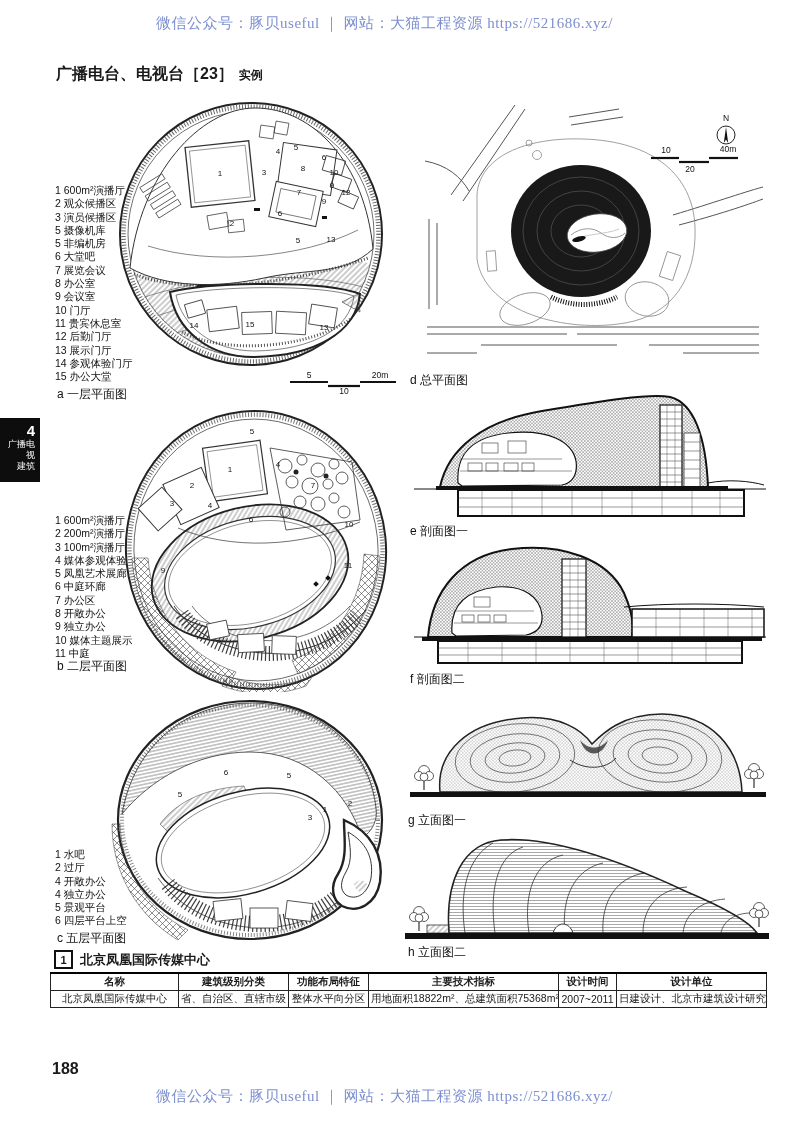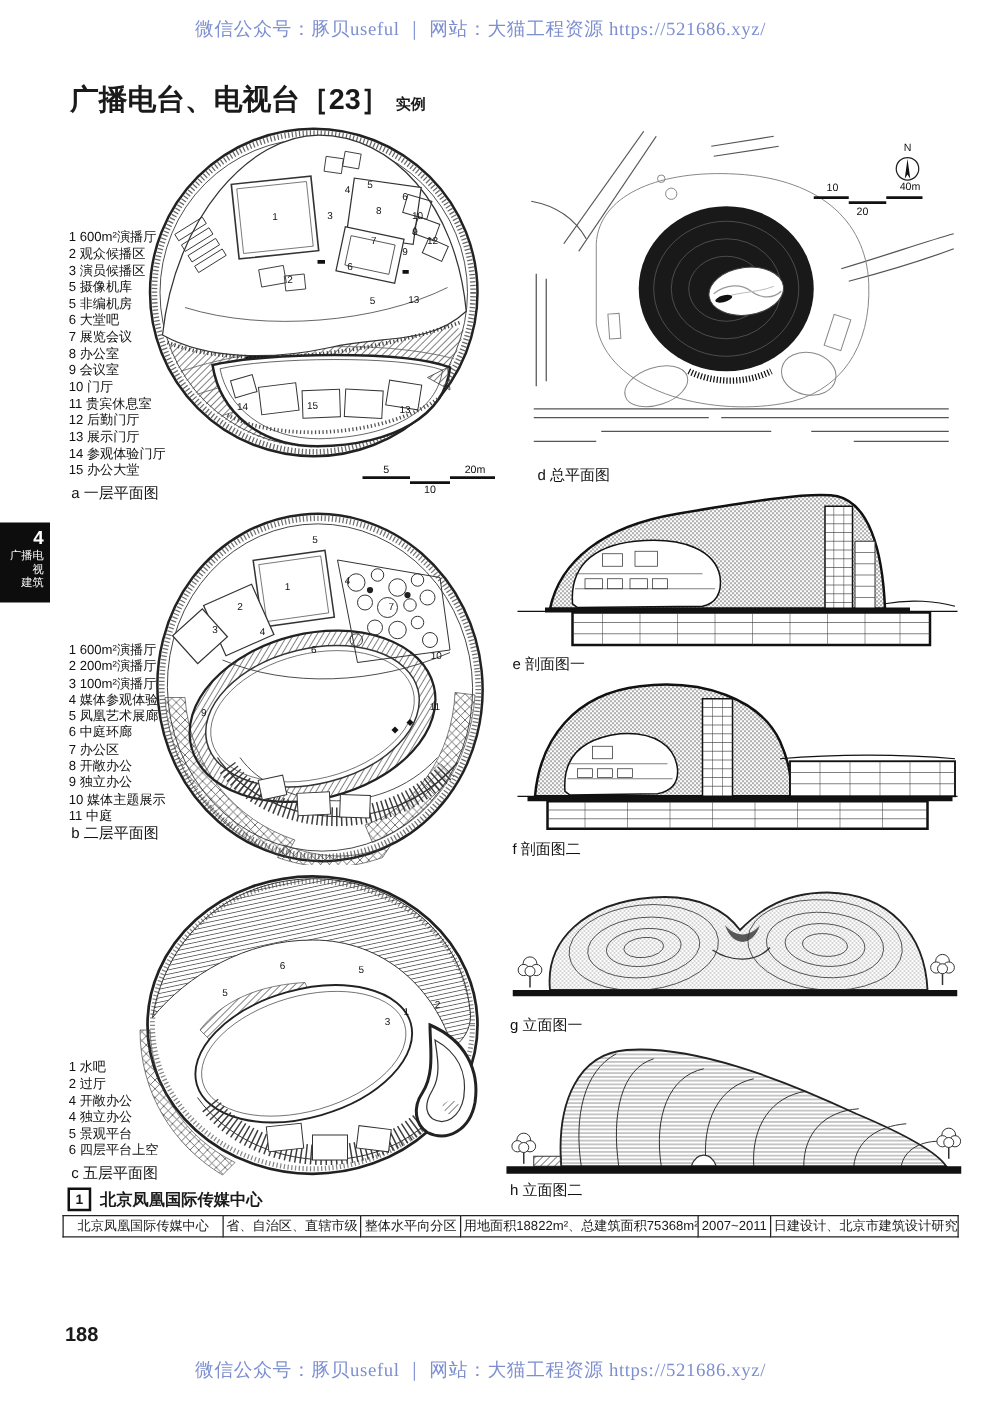--- a/index.html
+++ b/index.html
@@ -2,21 +2,21 @@
 <html><head>
 <meta charset="utf-8">
 <style>
   html,body{margin:0;padding:0;background:#fff;}
   .page{position:relative;width:769px;height:1131px;background:#fff;overflow:hidden;
         font-family:"Liberation Sans","DejaVu Sans",sans-serif;color:#1a1a1a;}
   .wm{position:absolute;width:100%;text-align:center;font-size:15px;letter-spacing:.5px;
       color:#7d8fd0;font-family:"Liberation Serif","DejaVu Serif",serif;}
   .wm-top{top:14px;} .wm-bottom{top:1087px;}
   .title{position:absolute;left:56px;top:64px;font-weight:bold;white-space:nowrap;}
-  .t-main{font-size:23px;} .t-sub{font-size:12px;margin-left:5px;}
+  .t-main{font-size:16px;} .t-sub{font-size:12px;margin-left:5px;}
   .side-tab{position:absolute;left:0;top:418px;width:40px;height:64px;background:#0d0d0d;
             color:#fff;box-sizing:border-box;padding:4px 5px 0 0;text-align:right;}
   .tab-num{font-size:15px;font-weight:bold;line-height:17px;}
   .tab-line{font-size:9px;line-height:11px;}
   .legend{position:absolute;font-size:10.5px;line-height:13.3px;color:#111;white-space:nowrap;}
   .caption{position:absolute;font-size:12px;color:#111;white-space:nowrap;}
   .fig{position:absolute;}
   .heading{position:absolute;left:54px;top:950px;display:flex;align-items:center;gap:7px;}
   .h-box{width:15px;height:15px;border:2px solid #111;font-size:11px;font-weight:bold;
          display:flex;align-items:center;justify-content:center;}
@@ -344,21 +344,21 @@
     </g>
     <g>
       <path d="M230,55 H258" stroke="#111" stroke-width="2.2"></path>
       <path d="M258,59 H288" stroke="#111" stroke-width="2.2"></path>
       <path d="M288,55 H317" stroke="#111" stroke-width="2.2"></path>
       <text x="245" y="50">10</text>
       <text x="269" y="69">20</text>
       <text x="307" y="49">40m</text>
     </g>
   </svg>
-  <div class="caption" style="left:410px;top:372px;margin-left:20px;">d 总平面图</div>
+  <div class="caption" style="left:410px;top:372px;">d 总平面图</div>
 
   <svg class="fig" style="left:412px;top:393px;" width="356" height="126" viewBox="0 0 356 126">
     <path d="M2,96 H354" stroke="#111" stroke-width="1"></path>
     <g>
       <rect x="46" y="97" width="286" height="26" fill="#fff" stroke="#111" stroke-width="2"></rect>
       <path d="M46,105 H332 M46,114 H332" stroke="#333" stroke-width="0.5" fill="none"></path>
       <path d="M70,97 V123 M100,97 V123 M130,97 V123 M160,97 V123 M190,97 V123 M220,97 V123 M250,97 V123 M280,97 V123 M308,97 V123" stroke="#333" stroke-width="0.4"></path>
     </g>
     <path d="M28,94 C36,56 70,28 130,18 C190,8 238,0 258,4 C282,10 294,44 296,94 Z" fill="url(#pMesh)" stroke="#111" stroke-width="2"></path>
     <g>
@@ -474,20 +474,28 @@
   <table class="info-table">
     <colgroup>
       <col style="width:128px">
         <col style="width:110px">
         <col style="width:80px">
       <col style="width:190px">
         <col style="width:58px">
         <col style="width:150px">
     </colgroup>
     <tbody>
+        <tr>
+      <th>名称</th>
+      <th>建筑级别分类</th>
+      <th>功能布局特征</th>
+      <th>主要技术指标</th>
+      <th>设计时间</th>
+      <th>设计单位</th>
+    </tr>
     <tr>
       <td>北京凤凰国际传媒中心</td>
       <td>省、自治区、直辖市级</td>
       <td>整体水平向分区</td>
       <td>用地面积18822m²、总建筑面积75368m²</td>
       <td>2007~2011</td>
       <td>日建设计、北京市建筑设计研究院有限公司</td>
     </tr>
   </tbody>
     </table>

